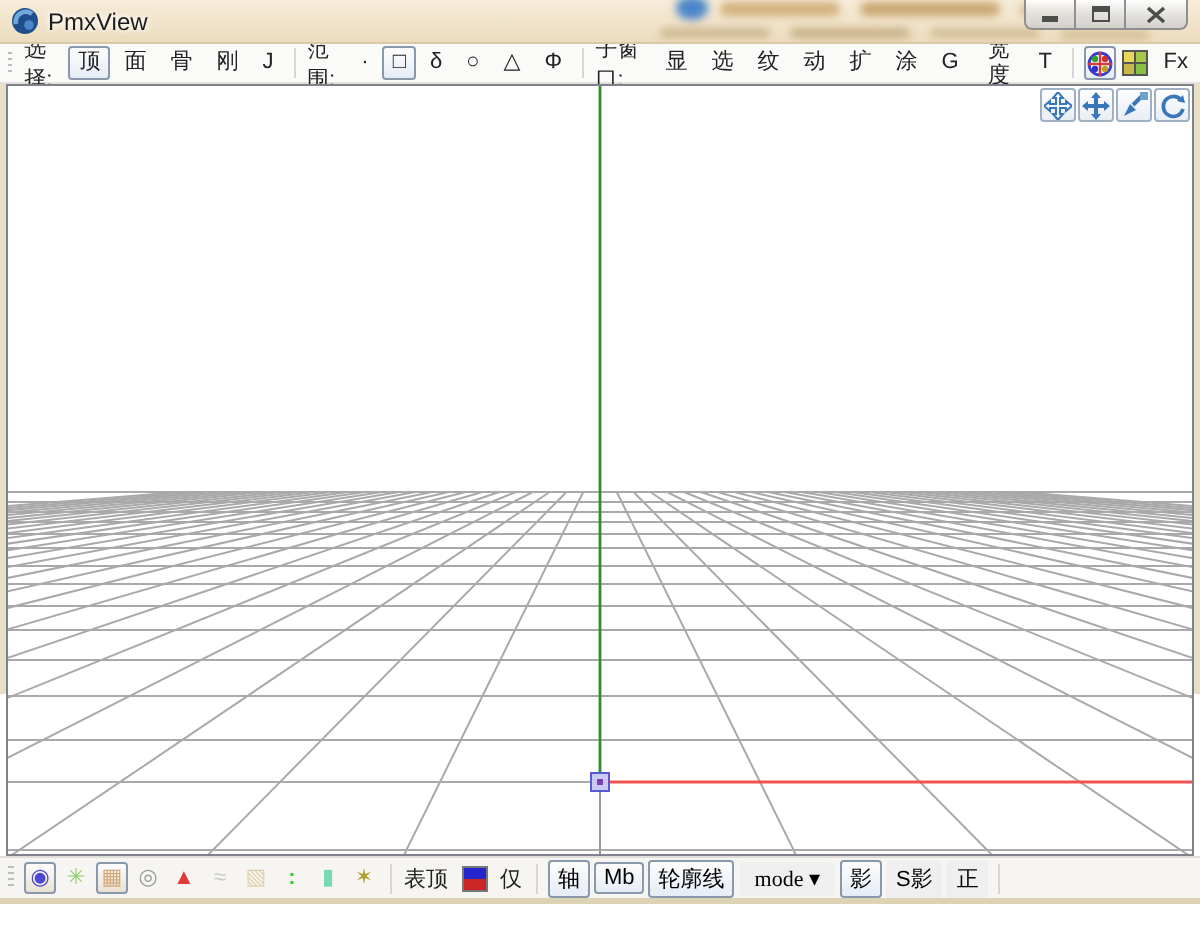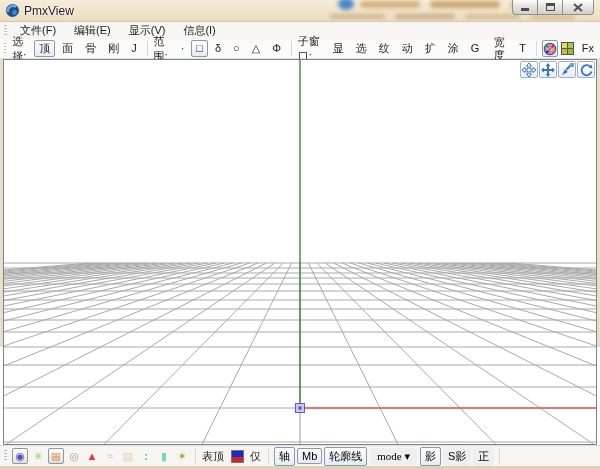--- a/index.html
+++ b/index.html
@@ -103,27 +103,20 @@
           <div class="glyph-max"></div>
         </div>
       <div class="win-btn close">
         <svg width="10" height="9">
           <path d="M1 1 L9 8 M9 1 L1 8" stroke="#4d4d4d" stroke-width="1.8"></path>
           </svg>
       </div>
     </div>
   </div>
 
-  <div class="menubar">
-    <div class="grip"></div>
-    <span class="menu-item">文件(F)</span>
-    <span class="menu-item">编辑(E)</span>
-    <span class="menu-item">显示(V)</span>
-    <span class="menu-item">信息(I)</span>
-  </div>
 
   <div class="toolbar">
     <div class="grip"></div>
     <span class="tb-label">选择:</span>
     <button class="tb-btn sel">顶</button>
     <button class="tb-btn">面</button>
     <button class="tb-btn">骨</button>
     <button class="tb-btn">刚</button>
     <button class="tb-btn">J</button>
     <div class="sep"></div>

